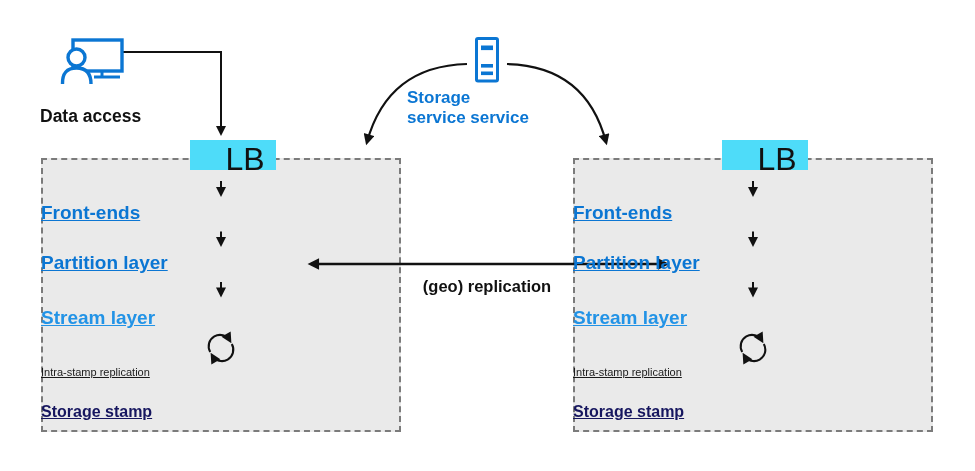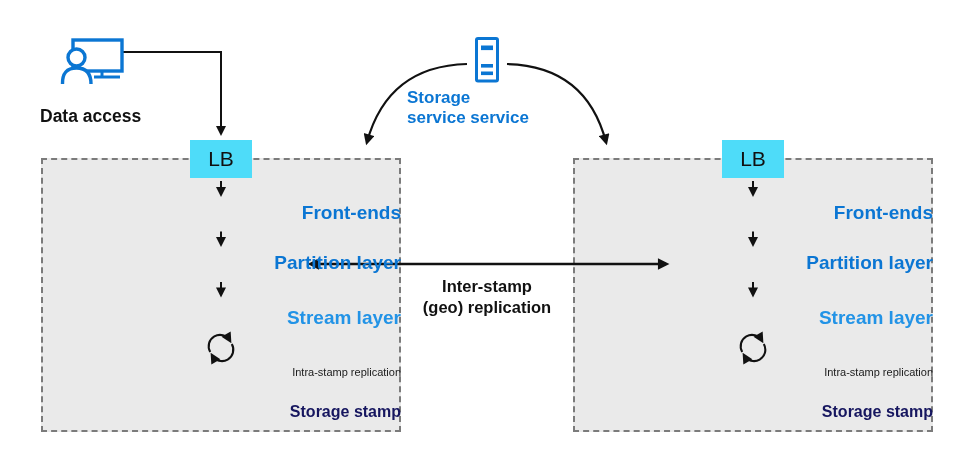--- a/index.html
+++ b/index.html
@@ -6,26 +6,27 @@
   .canvas{
     position:relative;width:975px;height:471px;background:#ffffff;overflow:hidden;
     font-family:"Liberation Sans",sans-serif;
   }
   .canvas svg.overlay{position:absolute;left:0;top:0;width:975px;height:471px;}
   .stamp{
     position:absolute;top:158px;width:356px;height:270px;
     background:#eaeaea;border:2px dashed #7b7b7b;
   }
   .lb{
-    position:absolute;top:140px;width:62px;height:38px;line-height:38px;
-    background:#4edcf9;color:#111;font-size:21px;font-weight:500;text-align:center;
+    position:absolute;top:140px;width:62px;height:30px;line-height:38px;
+    background:#4edcf9;color:#111;font-size:32px;font-weight:500;text-align:center;
     z-index:3;
+    padding-left:24px;
   }
   .col-label{
-    position:absolute;width:360px;text-align:right;z-index:2;
+    position:absolute;width:360px;text-align:left;z-index:2;text-decoration:underline;
   }
   .layer{font-size:19px;font-weight:600;color:#0b76d3;line-height:28px;}
   .layer.stream{color:#2293e6;}
   .intra{font-size:11px;font-weight:400;color:#1a1a1a;line-height:22px;}
   .stamp-title{font-size:16px;font-weight:700;color:#16165f;line-height:26px;}
   .data-access-label{
     position:absolute;left:40px;top:104px;width:120px;line-height:24px;
     font-size:17.5px;font-weight:600;color:#111;z-index:2;
   }
   .sls-label{
@@ -100,21 +101,20 @@
   <div class="lb" style="left:722px">LB</div>
 
   <div class="data-access-label">Data access</div>
 
   <div class="sls-label">
     <div>Storage</div>
     <div>service service</div>
   </div>
 
   <div class="inter-label">
-    <div>Inter-stamp</div>
     <div>(geo) replication</div>
   </div>
 
   <div class="col-label layer" style="left:41px;top:199px">Front-ends</div>
   <div class="col-label layer" style="left:41px;top:249px">Partition layer</div>
   <div class="col-label layer stream" style="left:41px;top:304px">Stream layer</div>
   <div class="col-label intra" style="left:41px;top:361px">Intra-stamp replication</div>
   <div class="col-label stamp-title" style="left:41px;top:399px">Storage stamp</div>
 
   <div class="col-label layer" style="left:573px;top:199px">Front-ends</div>

